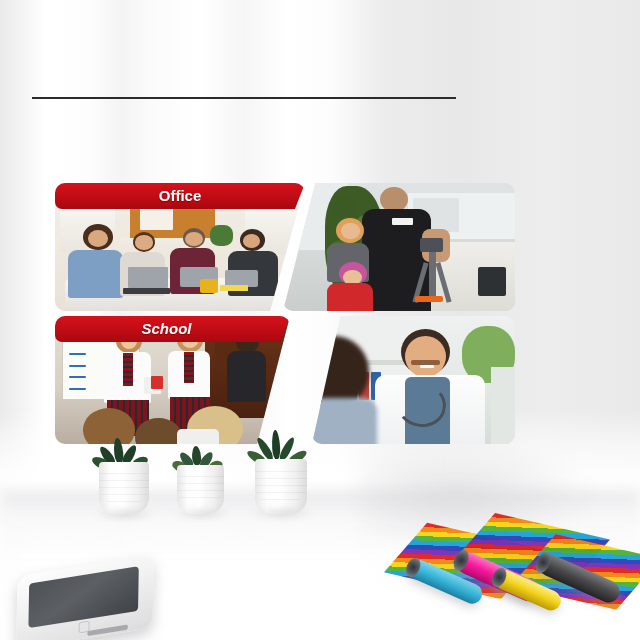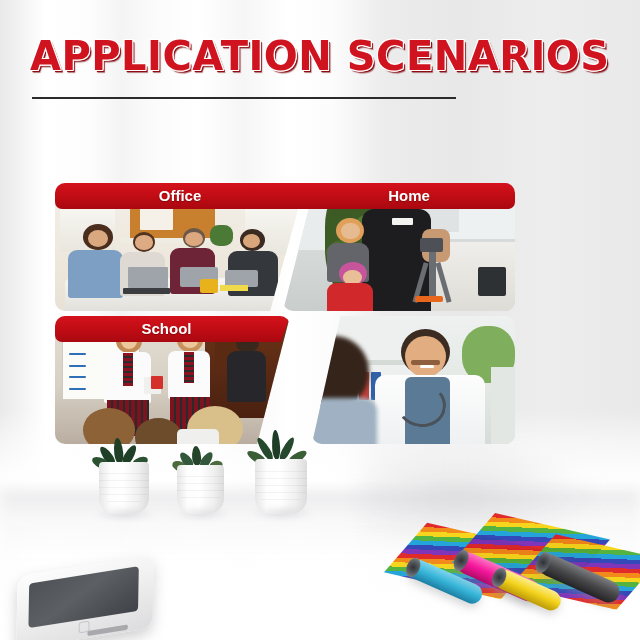--- a/index.html
+++ b/index.html
@@ -114,21 +114,21 @@
     border-radius:10px 10px 7px 7px;
     color:#ffffff;
     font-size:15px; font-weight:bold;
     line-height:26px;
     text-align:center;
     text-shadow:0 1px 1px rgba(90,0,0,0.55);
     z-index:3;
   }
   .panel.r1c1 .caption { clip-path: polygon(0 0, 100% 0, 96% 100%, 0 100%); }
   .panel.r1c2 .caption { clip-path: polygon(4% 0, 100% 0, 100% 100%, 0 100%); }
-  .panel.r2c1 .caption { clip-path: polygon(0 0, 100% 0, 96% 100%, 0 100%); }
+  .panel.r2c1 .caption { clip-path: polygon(0 0, 100% 0, 96% 100%, 0 100%); font-style: italic; }
   .panel.r2c2 .caption { clip-path: polygon(4% 0, 100% 0, 100% 100%, 0 100%); }
   .panel.r1c2 .caption .ctext { transform:translateX(10px); display:inline-block; }
   .panel.r2c1 .caption .ctext { transform:translateX(-6px); display:inline-block; }
   .panel.r2c2 .caption .ctext { transform:translateX(4px); display:inline-block; }
   .blob { position:absolute; border-radius:50%; }
   .bar  { position:absolute; }
 
   
   .office-bg { background:linear-gradient(180deg,#f3efe8 0%,#efe9df 46%,#e7e1d6 100%); }
   .office-win { position:absolute; background:linear-gradient(180deg,#fbfaf6,#e9e6de); }
@@ -227,21 +227,20 @@
 </style>
 </head>
 <body>
 
 <div id="page">
 
   <div class="backdrop"></div>
   <div class="horizon"></div>
   <div class="wall-shadow"></div>
 
-  <div class="title">APPLICATION SCENARIOS</div>
   <div class="divider"></div>
 
   <div class="grid">
 
     <div class="panel r1c1" style="left:55px; top:183px; width:250px; height:128px;">
       <div class="clip">
         <div class="photo office-bg">
           <div class="office-win" style="left:2%; top:10%; width:22%; height:44%;"></div>
           <div class="office-win" style="left:76%; top:8%; width:22%; height:48%;"></div>
           <div class="office-wall" style="left:30%; top:12%; width:34%; height:34%; border-radius:2px;"></div>
@@ -302,23 +301,20 @@
           <div class="p-head" style="left:26%; top:68%; width:8%; height:12%; background:#e9bf97;"></div>
           <div class="p-body" style="left:19%; top:78%; width:20%; height:24%; background:#d1282b;"></div>
 
           <div class="tripod" style="left:63%; top:52%; width:3%; height:36%;"></div>
           <div class="tripod" style="left:58%; top:62%; width:2%; height:32%; transform:rotate(16deg);"></div>
           <div class="tripod" style="left:68%; top:62%; width:2%; height:32%; transform:rotate(-16deg);"></div>
           <div class="bar" style="left:59%; top:43%; width:10%; height:11%; background:#4d5157; border-radius:2px;"></div>
           <div class="bar" style="left:84%; top:66%; width:12%; height:22%; background:#2e3134; border-radius:2px;"></div>
           <div class="bar" style="left:57%; top:88%; width:12%; height:5%; background:#e8671c; border-radius:2px;"></div>
         </div>
-      </div>
-      <div class="caption">
-        <span class="ctext">Home</span>
       </div>
     </div>
 
     <div class="panel r2c1" style="left:55px; top:316px; width:235px; height:128px;">
       <div class="clip">
         <div class="photo school-bg">
           <div class="board" style="left:3%; top:4%; width:33%; height:62%;"></div>
           <div class="board-line red" style="left:6%; top:11%; width:26%;"></div>
           <div class="board-line" style="left:6%; top:19%; width:24%;"></div>
           <div class="board-line" style="left:6%; top:29%; width:7%;"></div>

